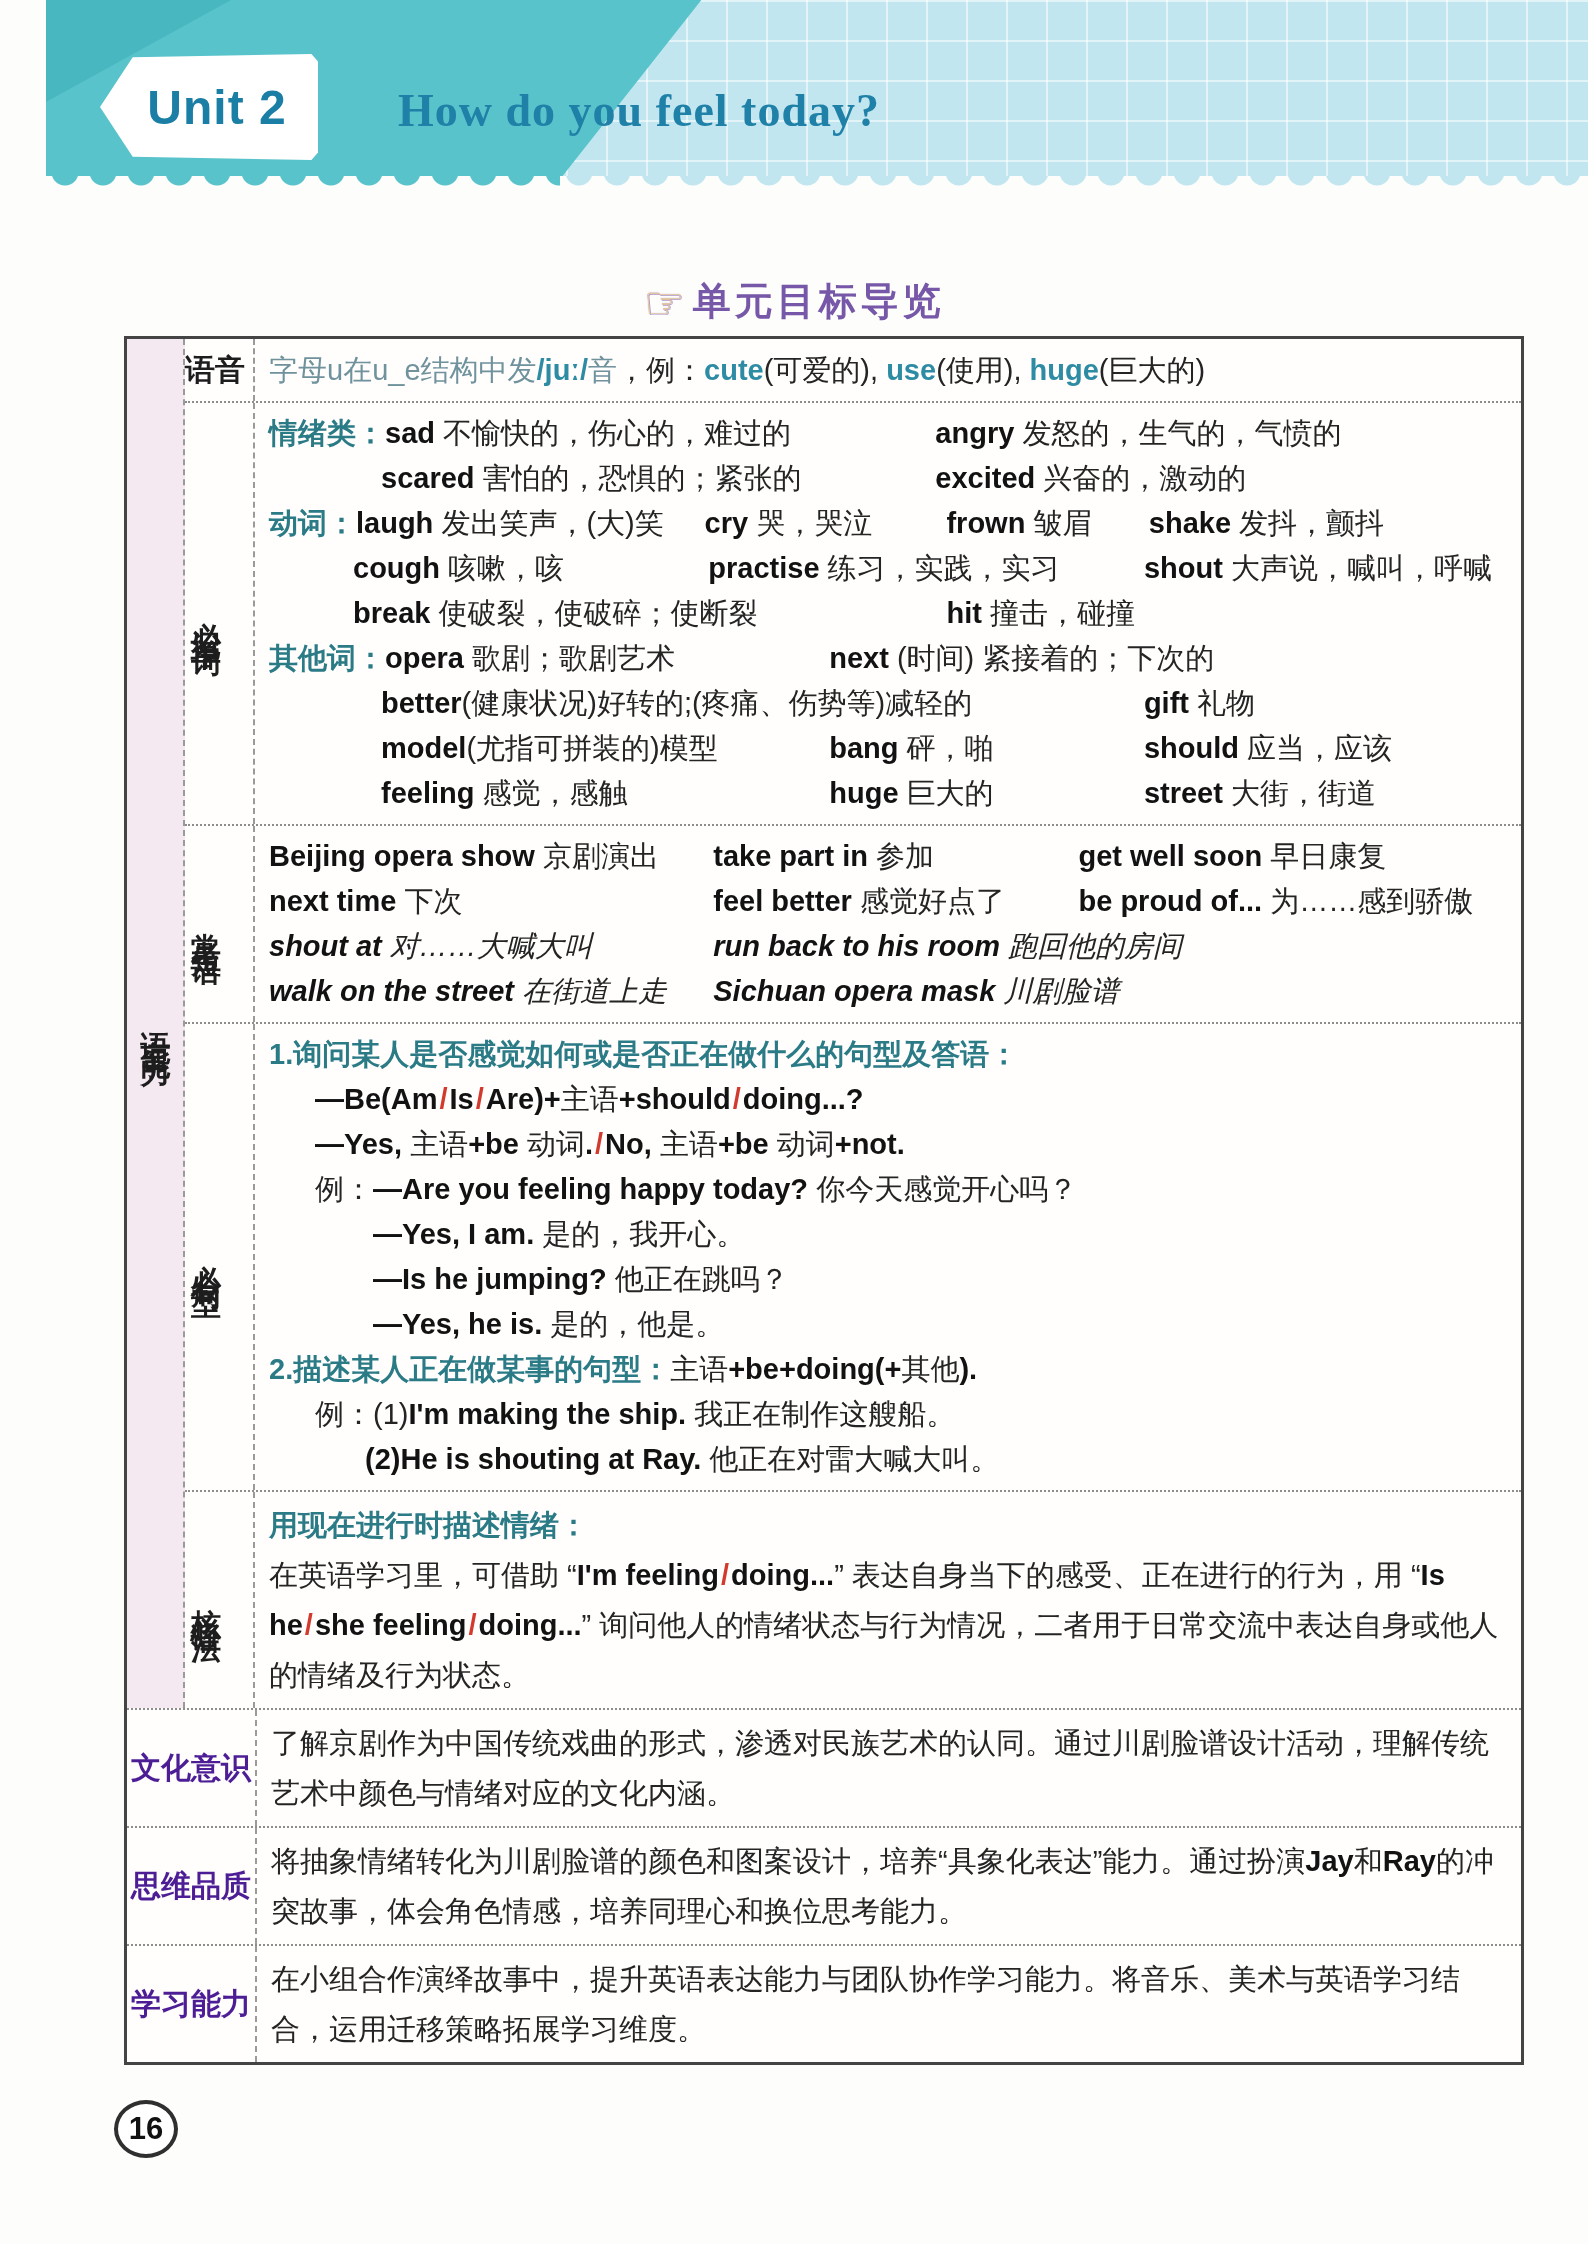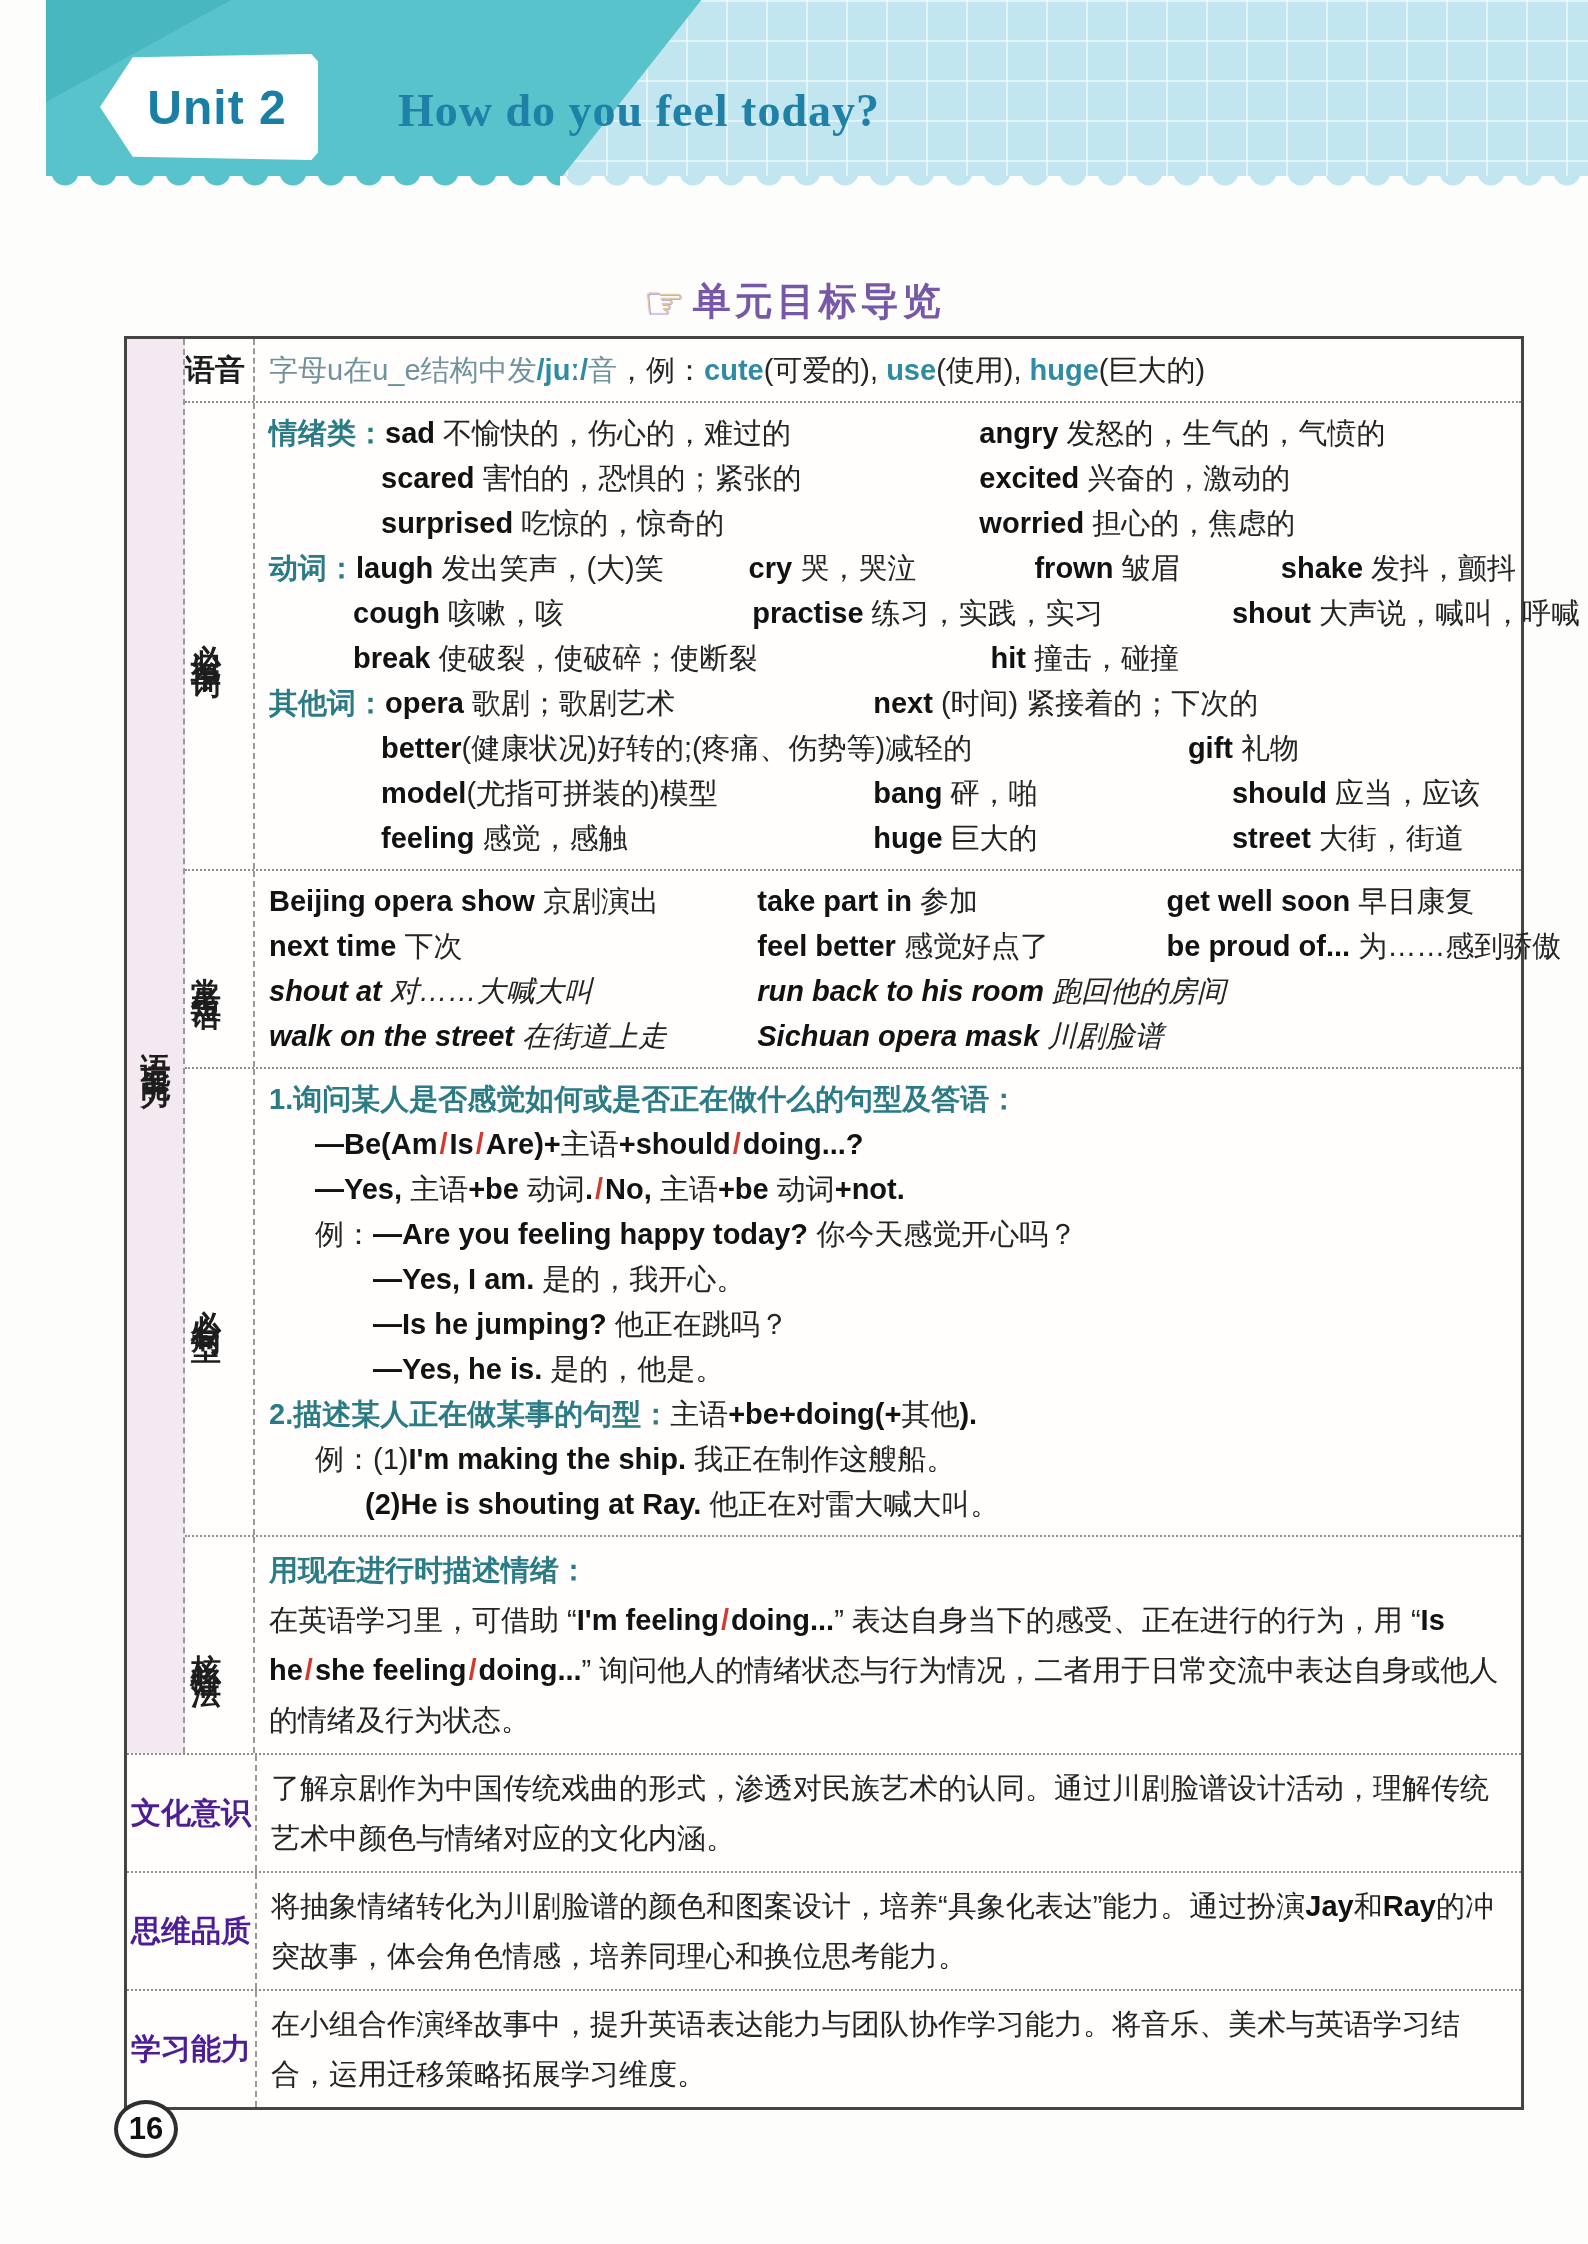--- a/index.html
+++ b/index.html
@@ -47,21 +47,21 @@
   .trow-b{display:flex;border-top:2px dotted #8d8d8d;align-items:stretch;}
   .row-label{width:68px;flex:none;border-right:2px dashed #9a9a9a;
           display:flex;align-items:center;justify-content:flex-start;}
   .h-label{font-weight:bold;font-size:30px;color:#1d1d1d;}
   .row-label-wide{width:128px;flex:none;border-right:2px dashed #9a9a9a;
           display:flex;align-items:center;justify-content:center;font-weight:bold;font-size:30px;color:#4c1d95;}
   .row-content{flex:1;min-width:0;padding:8px 18px 8px 14px;}
   .pron-content{display:flex;align-items:center;min-height:46px;}
 
   .ln{line-height:45px;white-space:nowrap;}
-  .ln.grid{display:grid;gap:44px;}
+  .ln.grid{display:grid;}
   .para{line-height:50px;white-space:normal;}
   .cell{min-width:0;}
 
   
   .gw2a{grid-template-columns:54% 46%;}
   .gw4 {grid-template-columns:35.3% 19.6% 16.4% 28.7%;}
   .gw3v{grid-template-columns:35.6% 35.3% 29.1%;}
   .gw2v{grid-template-columns:54.9% 45.1%;}
   .gw2o{grid-template-columns:45.4% 54.6%;}
   .gw2g{grid-template-columns:70.9% 29.1%;}
@@ -131,24 +131,20 @@
             <span class="v-text">必记单词</span>
           </div>
           <div class="row-content">
             <div class="ln grid gw2a">
               <div class="cell"><span class="sg-hd">情绪类：</span><span class="sg-en">sad</span><span class="sg-zh"> 不愉快的，伤心的，难过的</span></div>
               <div class="cell"><span class="sg-en">angry</span><span class="sg-zh"> 发怒的，生气的，气愤的</span></div>
             </div>
             <div class="ln grid gw2a">
               <div class="cell in3"><span class="sg-en">scared</span><span class="sg-zh"> 害怕的，恐惧的；紧张的</span></div>
               <div class="cell"><span class="sg-en">excited</span><span class="sg-zh"> 兴奋的，激动的</span></div>
-            </div>
-            <div class="ln grid gw2a">
-              <div class="cell in3"><span class="sg-en">surprised</span><span class="sg-zh"> 吃惊的，惊奇的</span></div>
-              <div class="cell"><span class="sg-en">worried</span><span class="sg-zh"> 担心的，焦虑的</span></div>
             </div>
             <div class="ln grid gw4">
               <div class="cell"><span class="sg-hd">动词：</span><span class="sg-en">laugh</span><span class="sg-zh"> 发出笑声，(大)笑</span></div>
               <div class="cell"><span class="sg-en">cry</span><span class="sg-zh"> 哭，哭泣</span></div>
               <div class="cell"><span class="sg-en">frown</span><span class="sg-zh"> 皱眉</span></div>
               <div class="cell"><span class="sg-en">shake</span><span class="sg-zh"> 发抖，颤抖</span></div>
             </div>
             <div class="ln grid gw3v">
               <div class="cell in2"><span class="sg-en">cough</span><span class="sg-zh"> 咳嗽，咳</span></div>
               <div class="cell"><span class="sg-en">practise</span><span class="sg-zh"> 练习，实践，实习</span></div>

